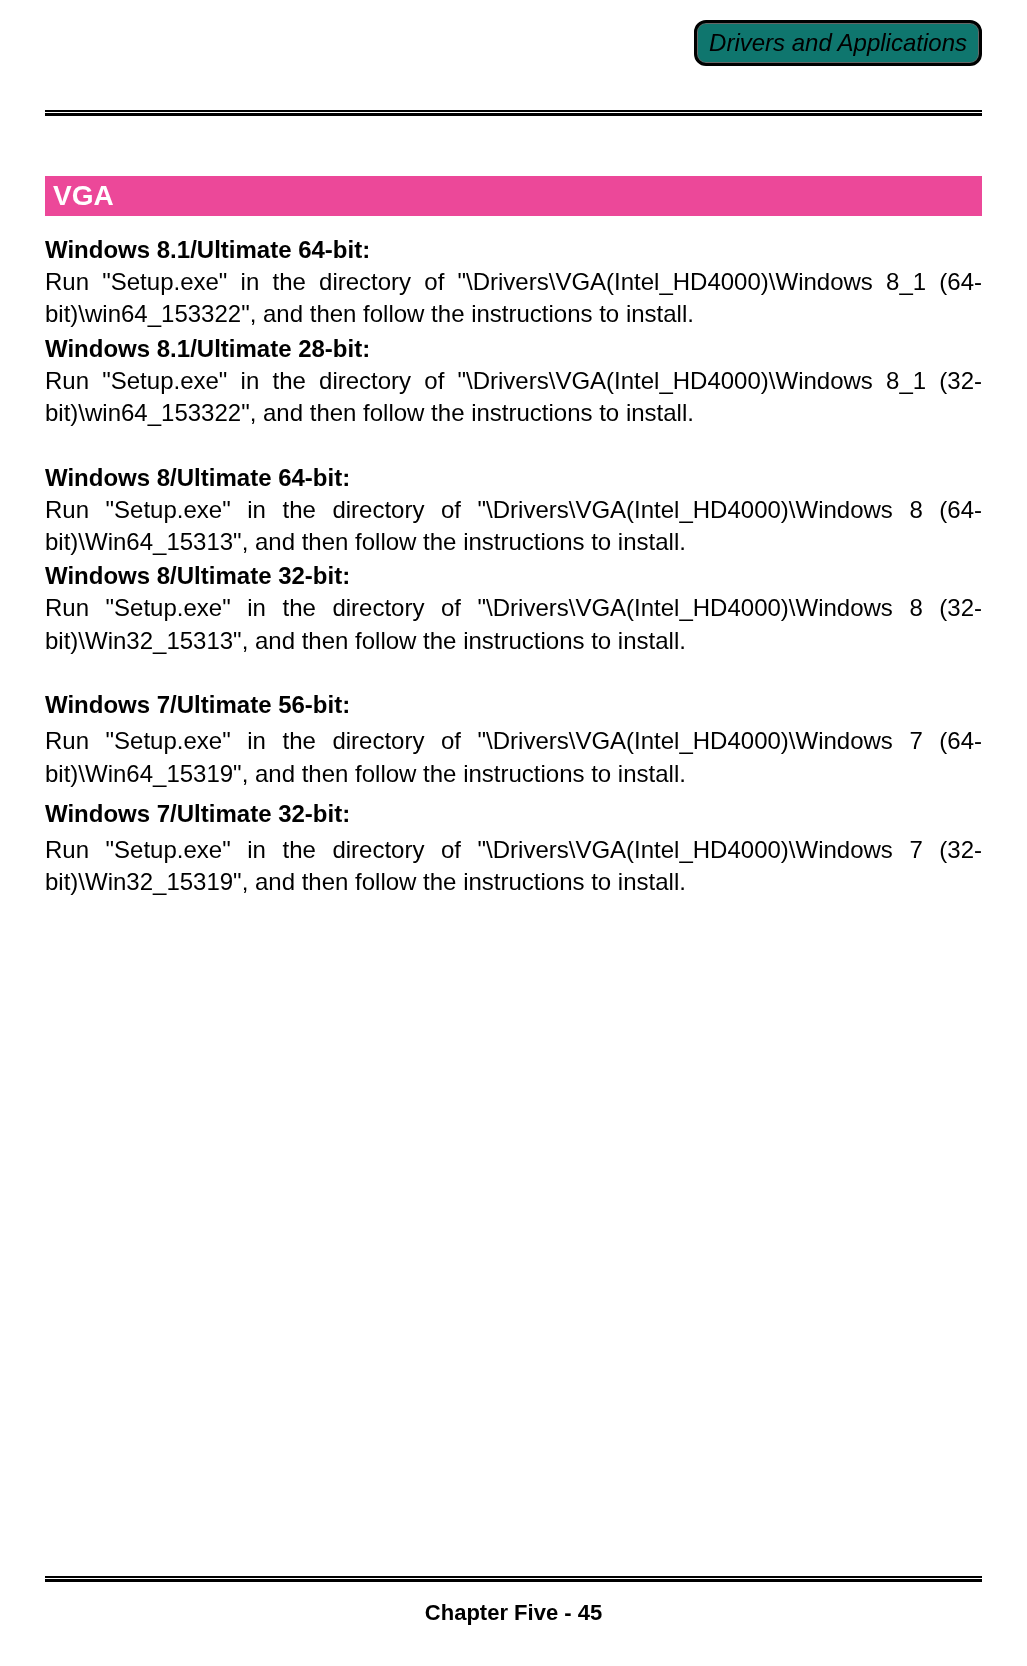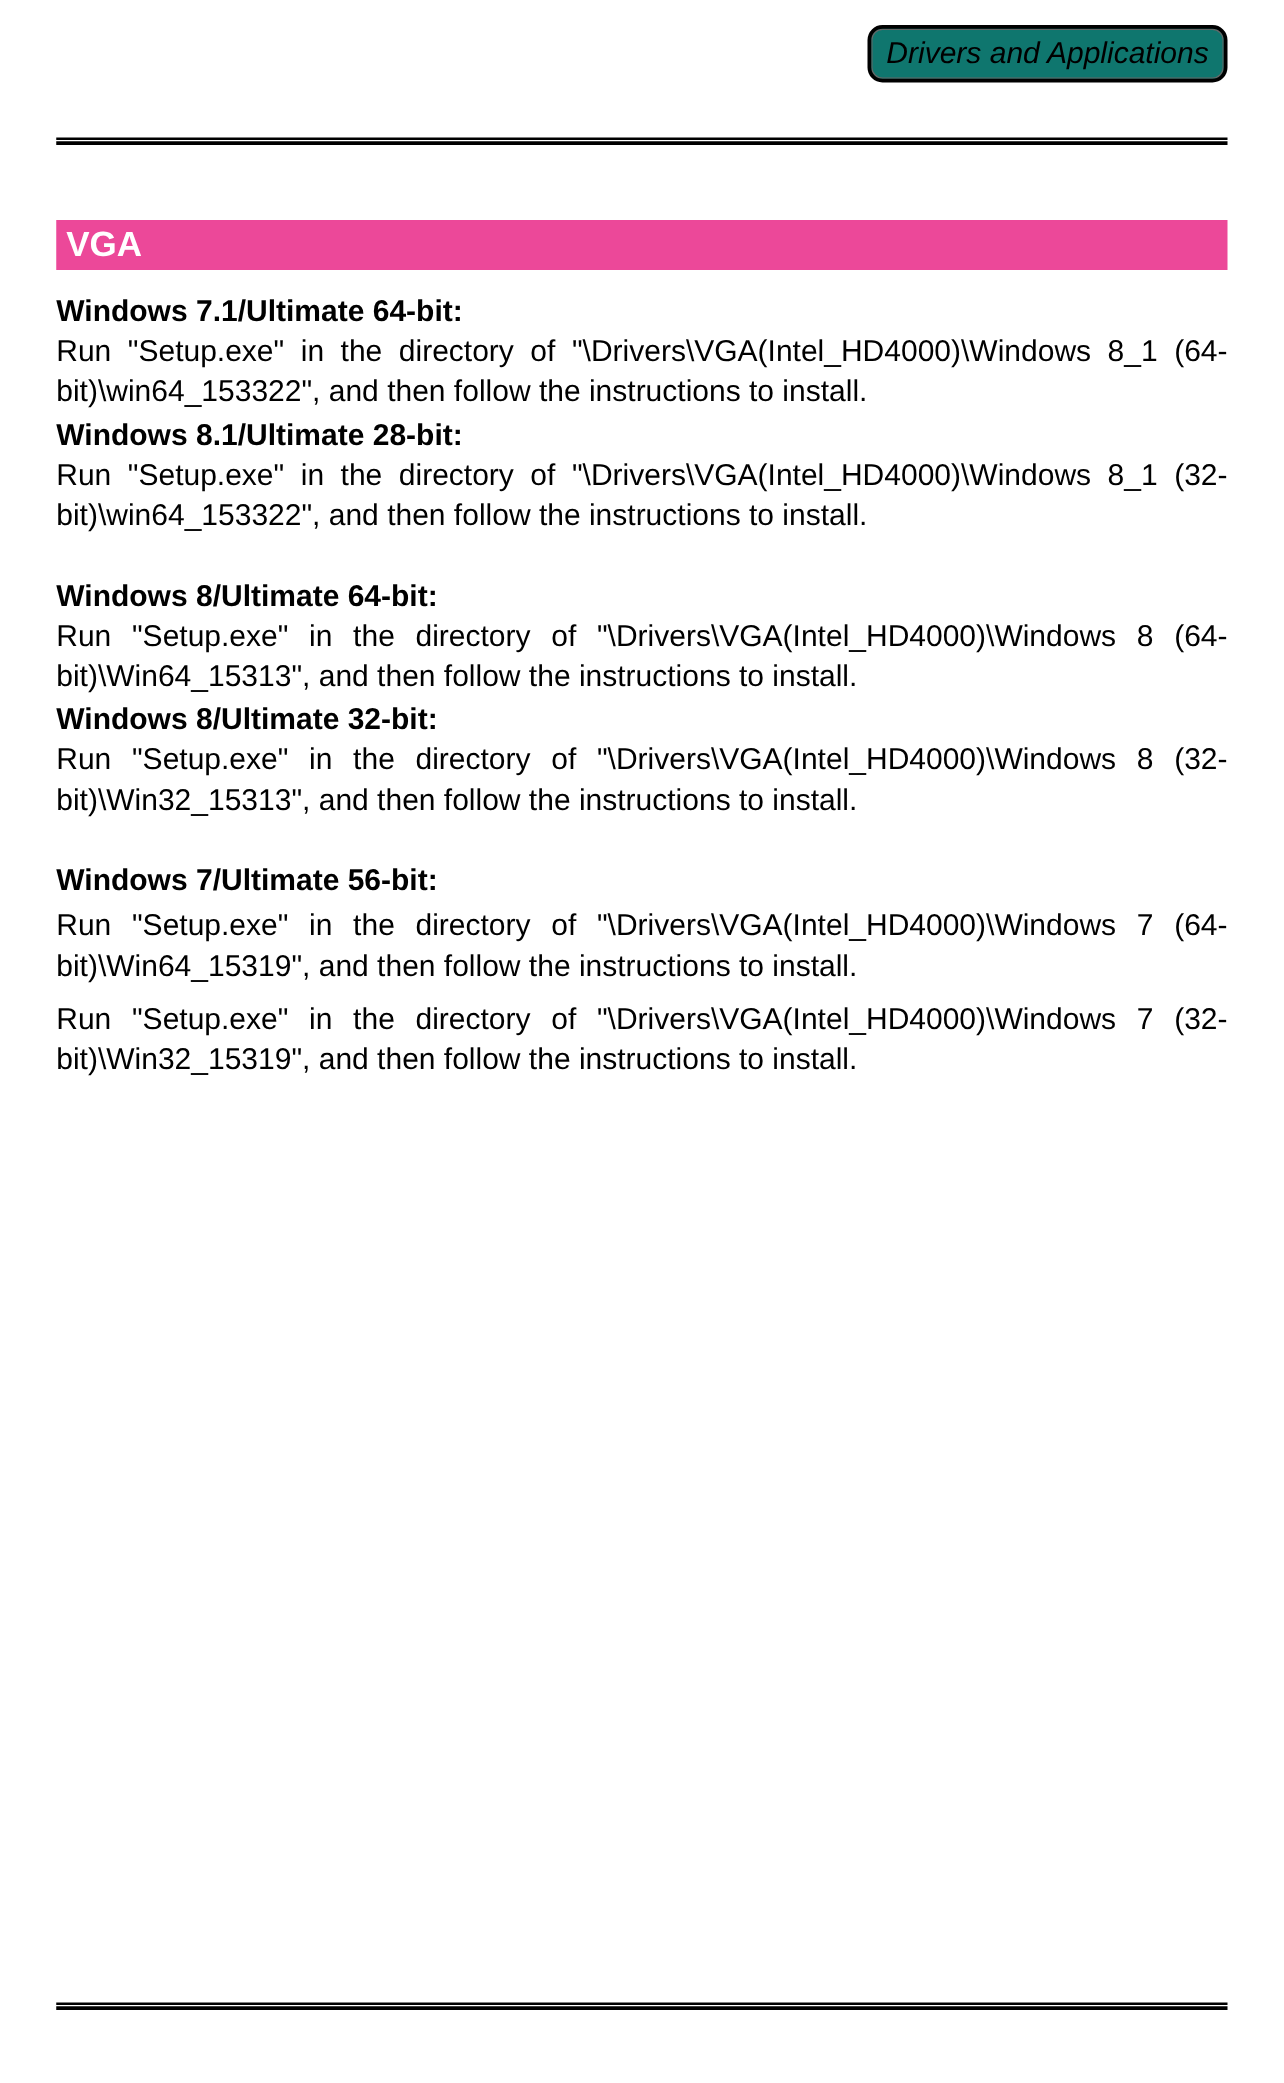--- a/index.html
+++ b/index.html
@@ -89,40 +89,42 @@
 <body>
 
 <div class="header-container">
   <div class="header-badge">Drivers and Applications</div>
 </div>
 <div class="double-line-top"></div>
 
 <div class="content">
   <div class="section-bar">  VGA</div>
 
-  <div class="entry-heading">Windows 7.1/Ultimate 64-bit:</div>
+  <div class="entry-heading">Windows 8.1/Ultimate 64-bit:</div>
   <div class="entry-text">Run "Setup.exe" in the directory of "\Drivers\VGA(Intel_HD4000)\Windows 8_1 (64-bit)\win64_153322", and then follow the instructions to install.</div>
 
   <div class="entry-heading">Windows 8.1/Ultimate 28-bit:</div>
   <div class="entry-text">Run "Setup.exe" in the directory of "\Drivers\VGA(Intel_HD4000)\Windows 8_1 (32-bit)\win64_153322", and then follow the instructions to install.</div>
 
   <div class="group-gap"></div>
 
   <div class="entry-heading">Windows 8/Ultimate 64-bit:</div>
   <div class="entry-text">Run "Setup.exe" in the directory of "\Drivers\VGA(Intel_HD4000)\Windows 8 (64-bit)\Win64_15313", and then follow the instructions to install.</div>
 
   <div class="entry-heading">Windows 8/Ultimate 32-bit:</div>
   <div class="entry-text">Run "Setup.exe" in the directory of "\Drivers\VGA(Intel_HD4000)\Windows 8 (32-bit)\Win32_15313", and then follow the instructions to install.</div>
 
   <div class="group-gap"></div>
 
   <div class="entry-heading">Windows 7/Ultimate 56-bit:</div>
   <div class="small-gap"></div>
   <div class="entry-text">Run "Setup.exe" in the directory of "\Drivers\VGA(Intel_HD4000)\Windows 7 (64-bit)\Win64_15319", and then follow the instructions to install.</div>
 
   <div class="small-gap"></div>
+  <div class="entry-heading">Windows 7/Ultimate 32-bit:</div>
   <div class="small-gap"></div>
   <div class="entry-text">Run "Setup.exe" in the directory of "\Drivers\VGA(Intel_HD4000)\Windows 7 (32-bit)\Win32_15319", and then follow the instructions to install.</div>
 </div>
 
 <div class="footer">
   <div class="double-line-bottom"></div>
+  <div class="page-num">Chapter Five - 45</div>
 </div>
 
 </body></html>

